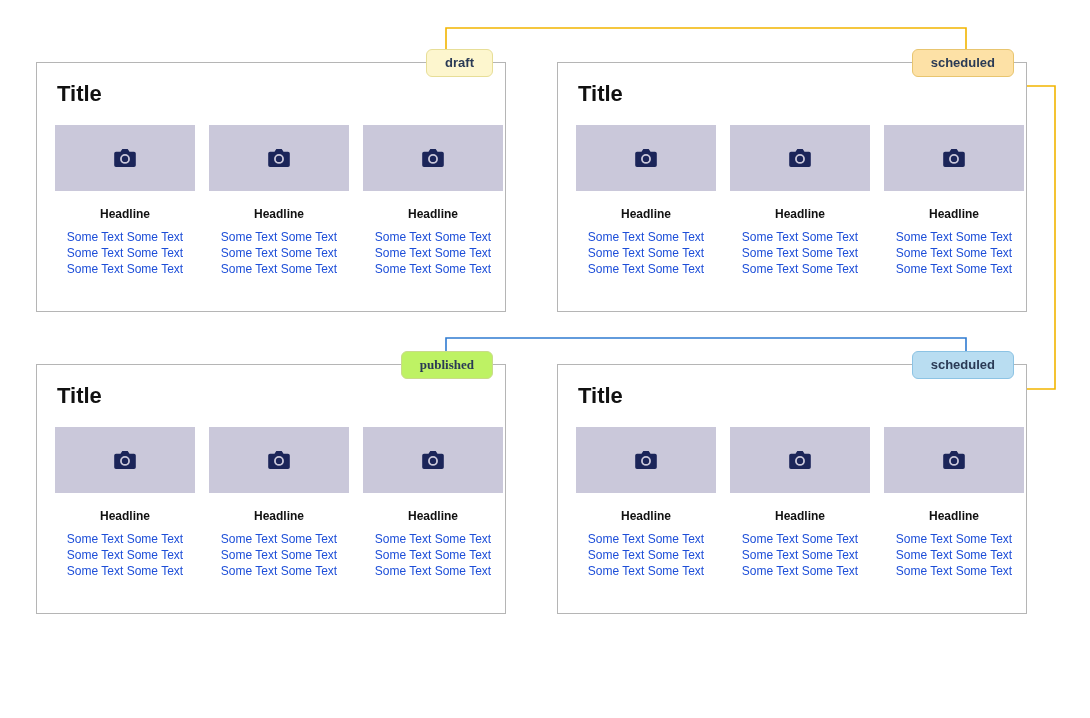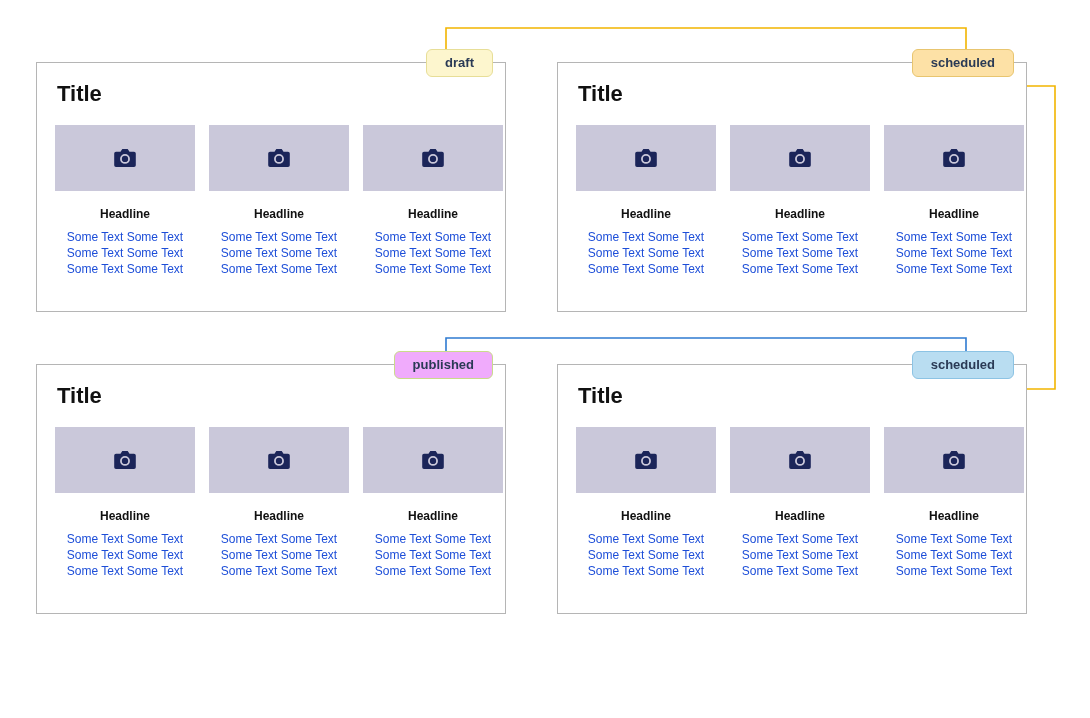--- a/index.html
+++ b/index.html
@@ -33,21 +33,21 @@
       line-height: 26px;
       padding: 0 18px;
       border-radius: 6px;
       font-size: 13px;
       font-weight: 700;
       color: #2a3a55;
       border: 1px solid transparent;
     }
     .badge.yellow-soft { background: #fdf6ce; border-color: #e7de97; }
     .badge.amber       { background: #fde1a6; border-color: #e8c56f; }
-    .badge.green-soft  { background: #f0abfc; border-color: #c9db8a; }
+    .badge.green-soft  { background: #bef264; border-color: #c9db8a; font-family: Liberation Serif, serif; }
     .badge.blue-soft   { background: #b9ddf1; border-color: #8cc3e4; }
 
     .row { display: flex; gap: 14px; }
     .card { width: 140px; text-align: center; }
     .thumb {
       width: 140px; height: 66px;
       background: #cac8da;
       display: flex; align-items: center; justify-content: center;
       margin-bottom: 16px;
     }

